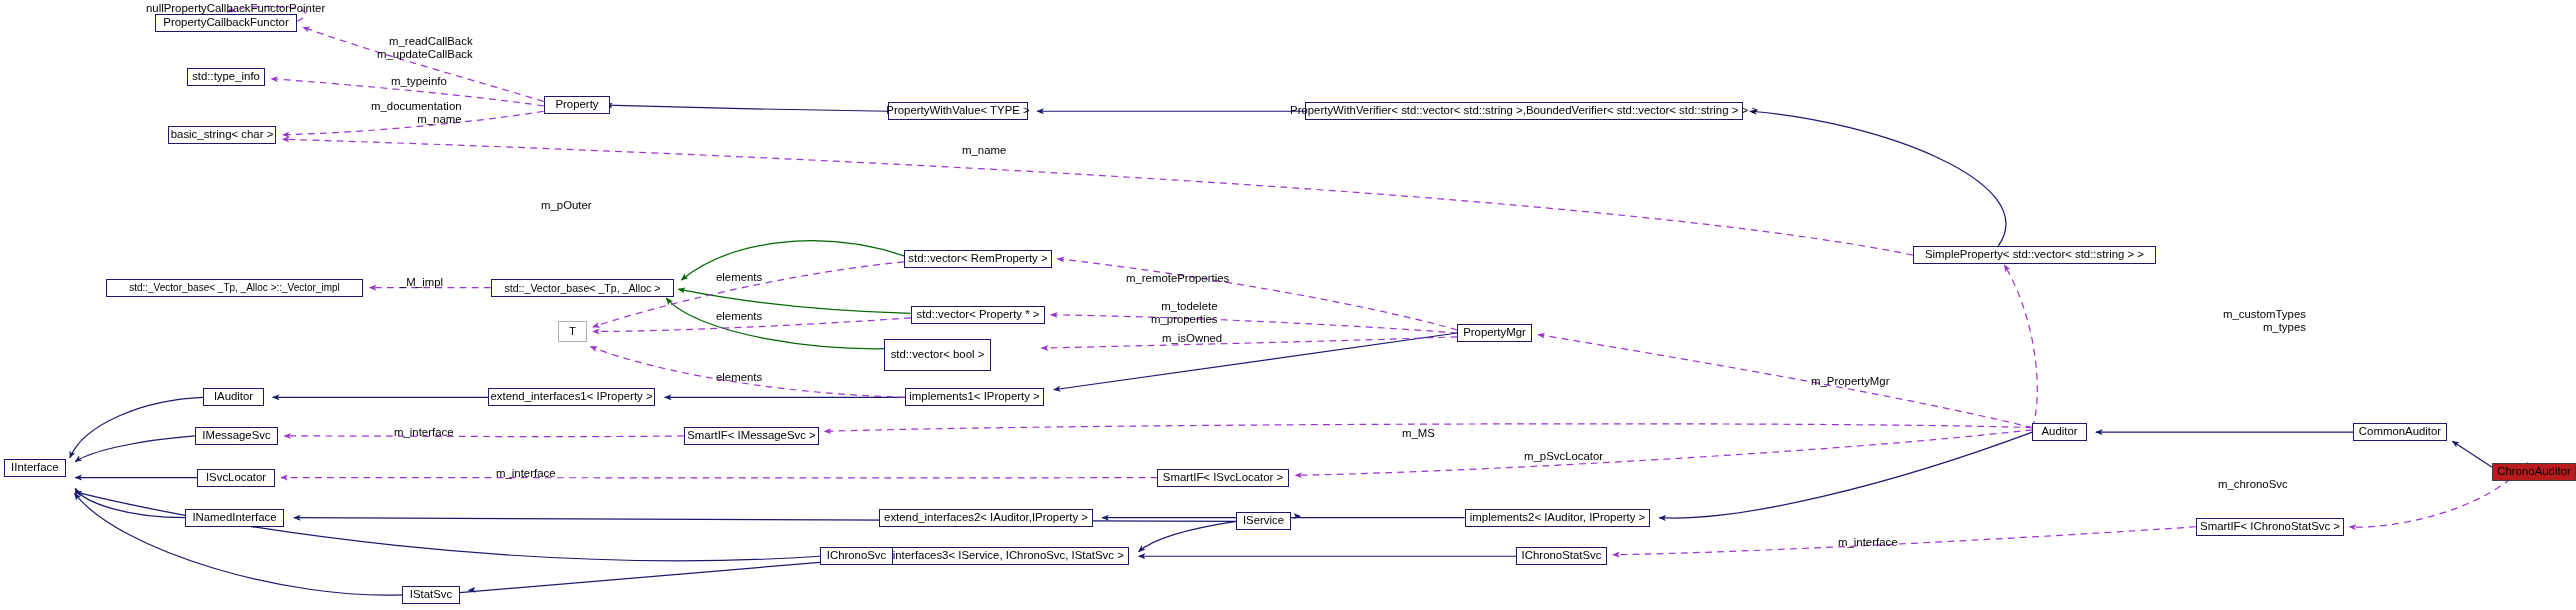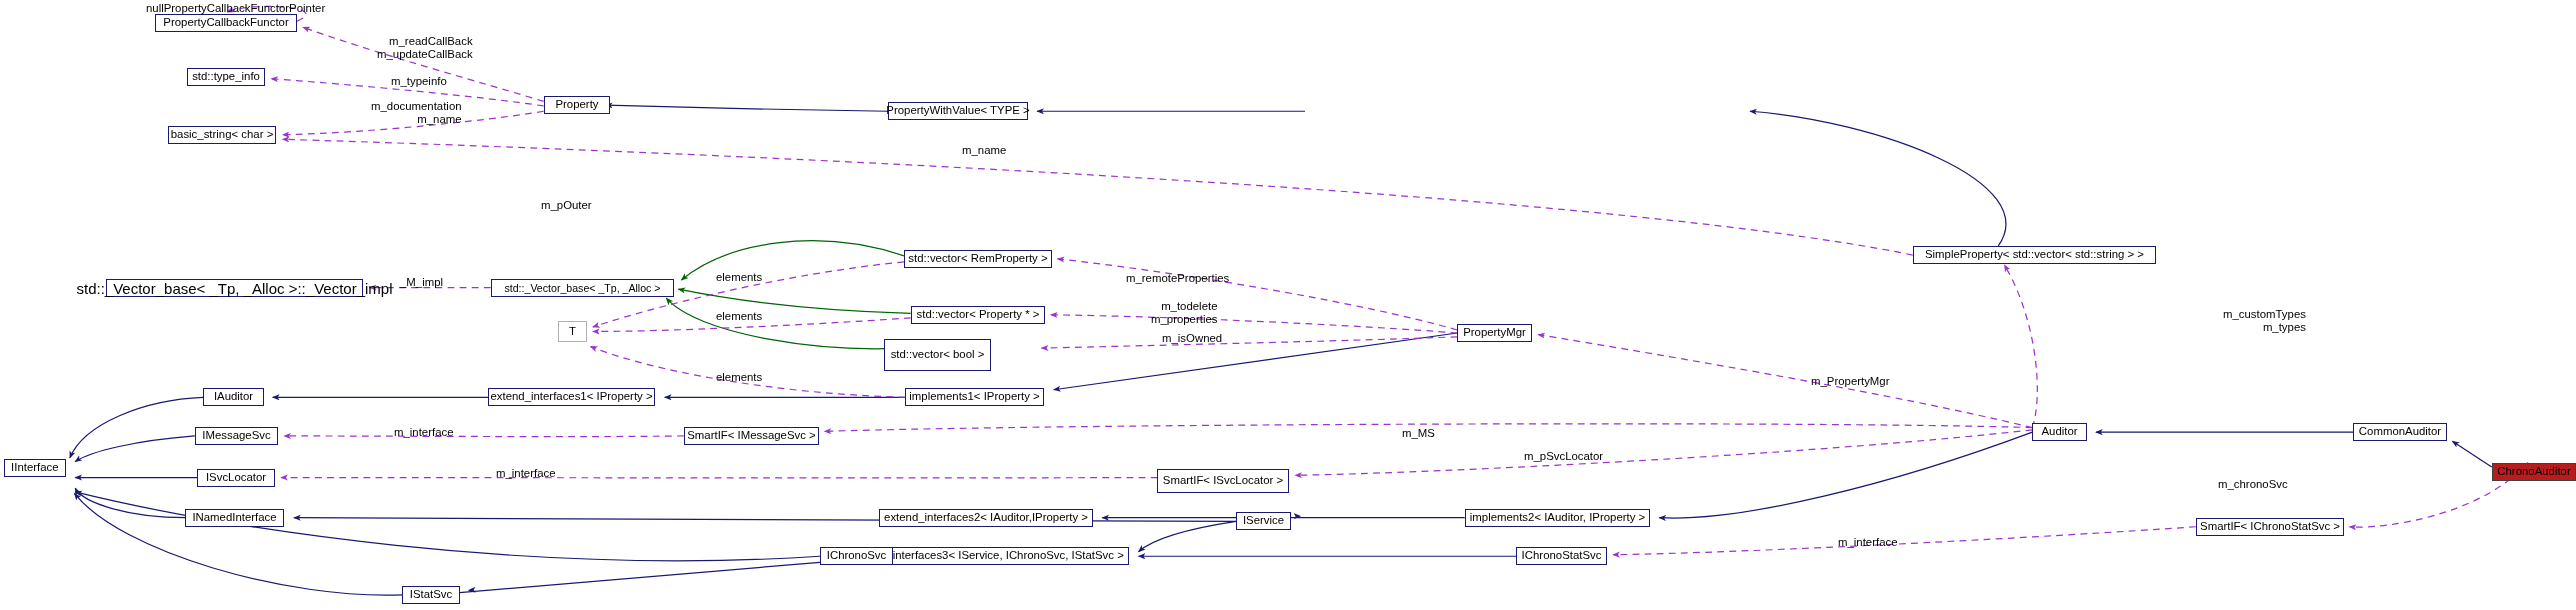--- a/index.html
+++ b/index.html
@@ -133,36 +133,37 @@
       <path d="M2901,696 C2700,710 2320,730 2131,733" marker-end="url(#arrow-use)"></path>
       <path d="M3340,611 C3280,680 3150,700 3104,696" marker-end="url(#arrow-use)"></path>
     </g>
   </svg>
 
   <div class="node" style="left:155px;top:13.6px;width:142px;height:18px">PropertyCallbackFunctor</div>
   <div class="node" style="left:187px;top:68px;width:78px;height:18px">std::type_info</div>
   <div class="node" style="left:544px;top:96px;width:66px;height:18px">Property</div>
   <div class="node" style="left:168px;top:126px;width:108px;height:18px">basic_string&lt; char &gt;</div>
   <div class="node" style="left:888px;top:102px;width:140px;height:18px">PropertyWithValue&lt; TYPE &gt;</div>
+  <div class="node" style="left:1305px;top:102px;width:438px;height:18px">PropertyWithVerifier&lt; std::vector&lt; std::string &gt;,BoundedVerifier&lt; std::vector&lt; std::string &gt; &gt; &gt;</div>
   <div class="node" style="left:1913px;top:246px;width:243px;height:18px">SimpleProperty&lt; std::vector&lt; std::string &gt; &gt;</div>
-  <div class="node" style="left:106px;top:279px;width:257px;height:18px;font-size:15px">std::_Vector_base&lt; _Tp, _Alloc &gt;::_Vector_impl</div>
+  <div class="node" style="left:106px;top:279px;width:257px;height:18px;font-size:10px">std::_Vector_base&lt; _Tp, _Alloc &gt;::_Vector_impl</div>
   <div class="node" style="left:491px;top:279px;width:183px;height:18px;font-size:10.6px">std::_Vector_base&lt; _Tp, _Alloc &gt;</div>
   <div class="node tparam" style="left:558px;top:321px;width:29px;height:21px">T</div>
   <div class="node" style="left:904px;top:250px;width:148px;height:18px">std::vector&lt; RemProperty &gt;</div>
   <div class="node" style="left:911px;top:306px;width:134px;height:18px">std::vector&lt; Property * &gt;</div>
   <div class="node" style="left:884px;top:339px;width:107px;height:32px">std::vector&lt; bool &gt;</div>
   <div class="node" style="left:1457px;top:324px;width:75px;height:18px">PropertyMgr</div>
   <div class="node" style="left:203px;top:388px;width:61px;height:18px">IAuditor</div>
   <div class="node" style="left:488px;top:388px;width:167px;height:18px">extend_interfaces1&lt; IProperty &gt;</div>
   <div class="node" style="left:905px;top:388px;width:139px;height:18px">implements1&lt; IProperty &gt;</div>
   <div class="node" style="left:3.8px;top:459px;width:62px;height:18px">IInterface</div>
   <div class="node" style="left:195px;top:427px;width:83px;height:18px">IMessageSvc</div>
   <div class="node" style="left:684px;top:427px;width:135px;height:18px">SmartIF&lt; IMessageSvc &gt;</div>
   <div class="node" style="left:197px;top:469px;width:78px;height:18px">ISvcLocator</div>
-  <div class="node" style="left:1157px;top:469px;width:132px;height:24px">SmartIF&lt; ISvcLocator &gt;</div>
+  <div class="node" style="left:1157px;top:469px;width:132px;height:18px">SmartIF&lt; ISvcLocator &gt;</div>
   <div class="node" style="left:185px;top:509px;width:99px;height:18px">INamedInterface</div>
   <div class="node" style="left:1236px;top:512px;width:55px;height:18px">IService</div>
   <div class="node" style="left:879px;top:509px;width:214px;height:18px">extend_interfaces2&lt; IAuditor,IProperty &gt;</div>
   <div class="node" style="left:1465px;top:509px;width:185px;height:18px">implements2&lt; IAuditor, IProperty &gt;</div>
   <div class="node" style="left:820px;top:547px;width:73px;height:18px;z-index:6">IChronoSvc</div>
   <div class="node" style="left:847px;top:547px;width:282px;height:18px;z-index:5">extend_interfaces3&lt; IService, IChronoSvc, IStatSvc &gt;</div>
   <div class="node" style="left:1516px;top:547px;width:91px;height:18px">IChronoStatSvc</div>
   <div class="node" style="left:2196px;top:518px;width:148px;height:18px">SmartIF&lt; IChronoStatSvc &gt;</div>
   <div class="node" style="left:402px;top:586px;width:58px;height:18px">IStatSvc</div>
   <div class="node" style="left:2032px;top:423px;width:55px;height:18px">Auditor</div>

